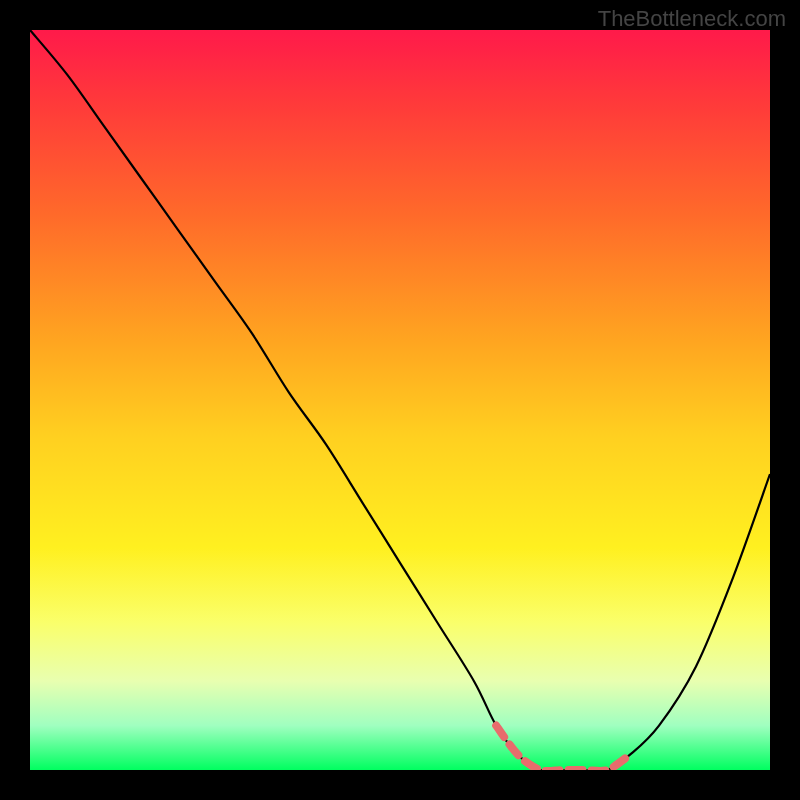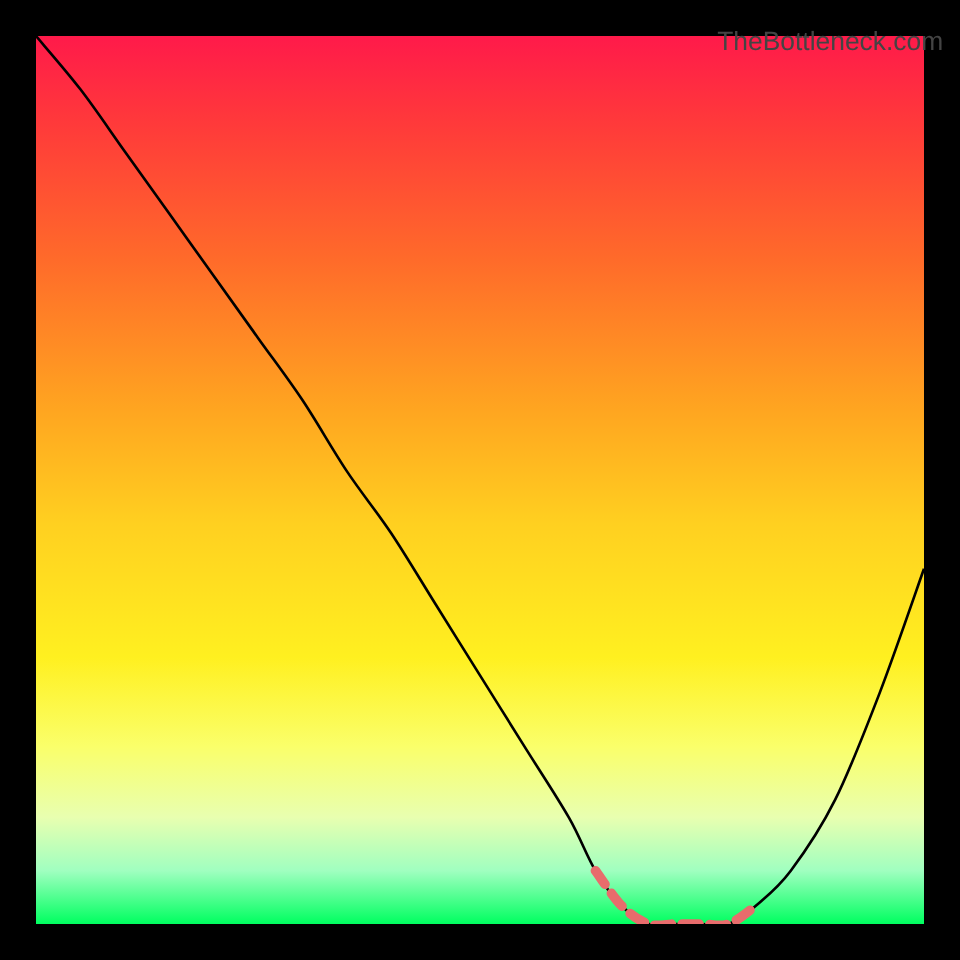--- a/index.html
+++ b/index.html
@@ -6,21 +6,21 @@
     margin: 0;
     padding: 0;
     width: 800px;
     height: 800px;
     background: #000;
     position: relative;
     font-family: Arial, sans-serif;
   }
   .watermark {
     position: absolute;
-    top: 22px;
+    top: 6px;
     right: 14px;
     color: #444;
     font-size: 22px;
     font-weight: 500;
     z-index: 10;
   }
   .plot-area {
     position: absolute;
     left: 30px;
     top: 30px;

